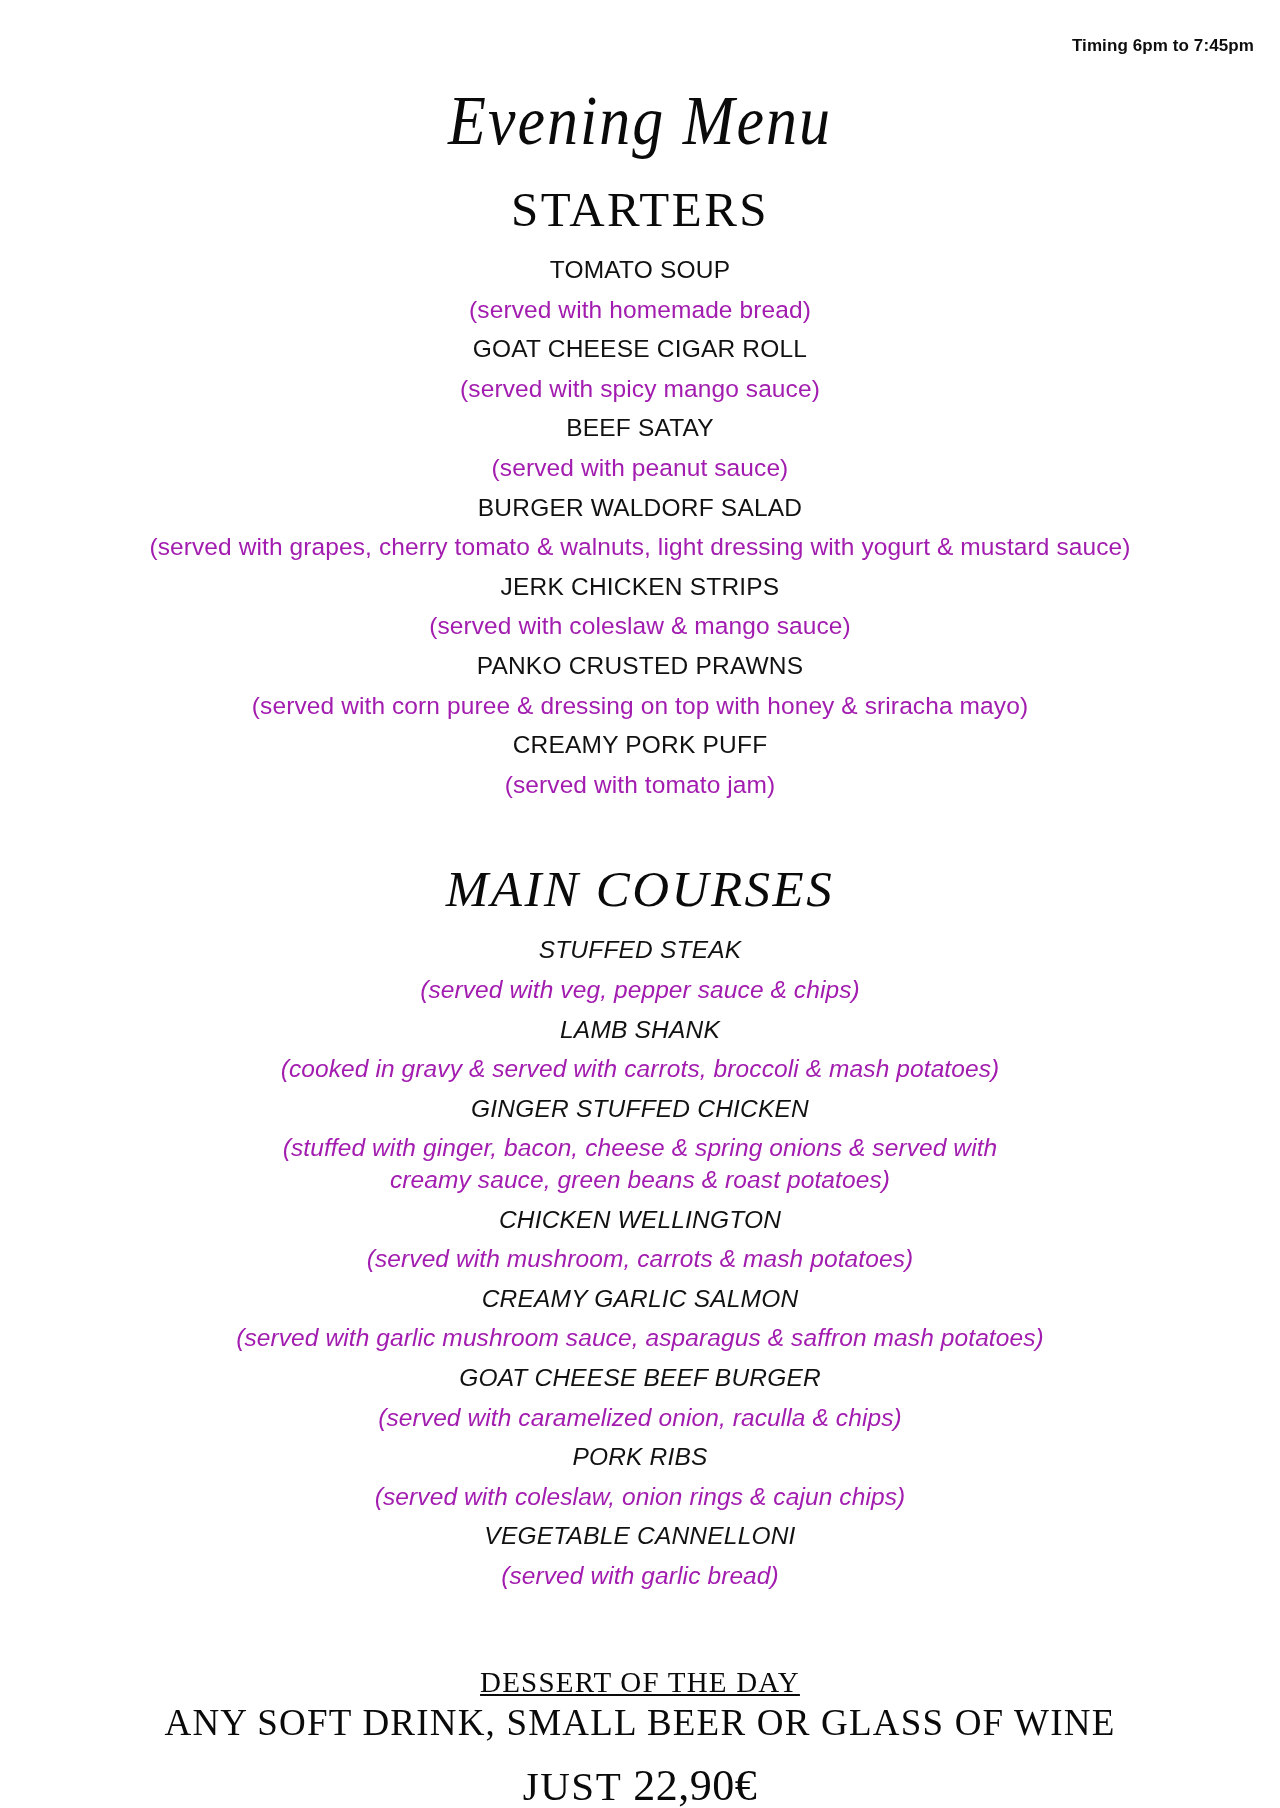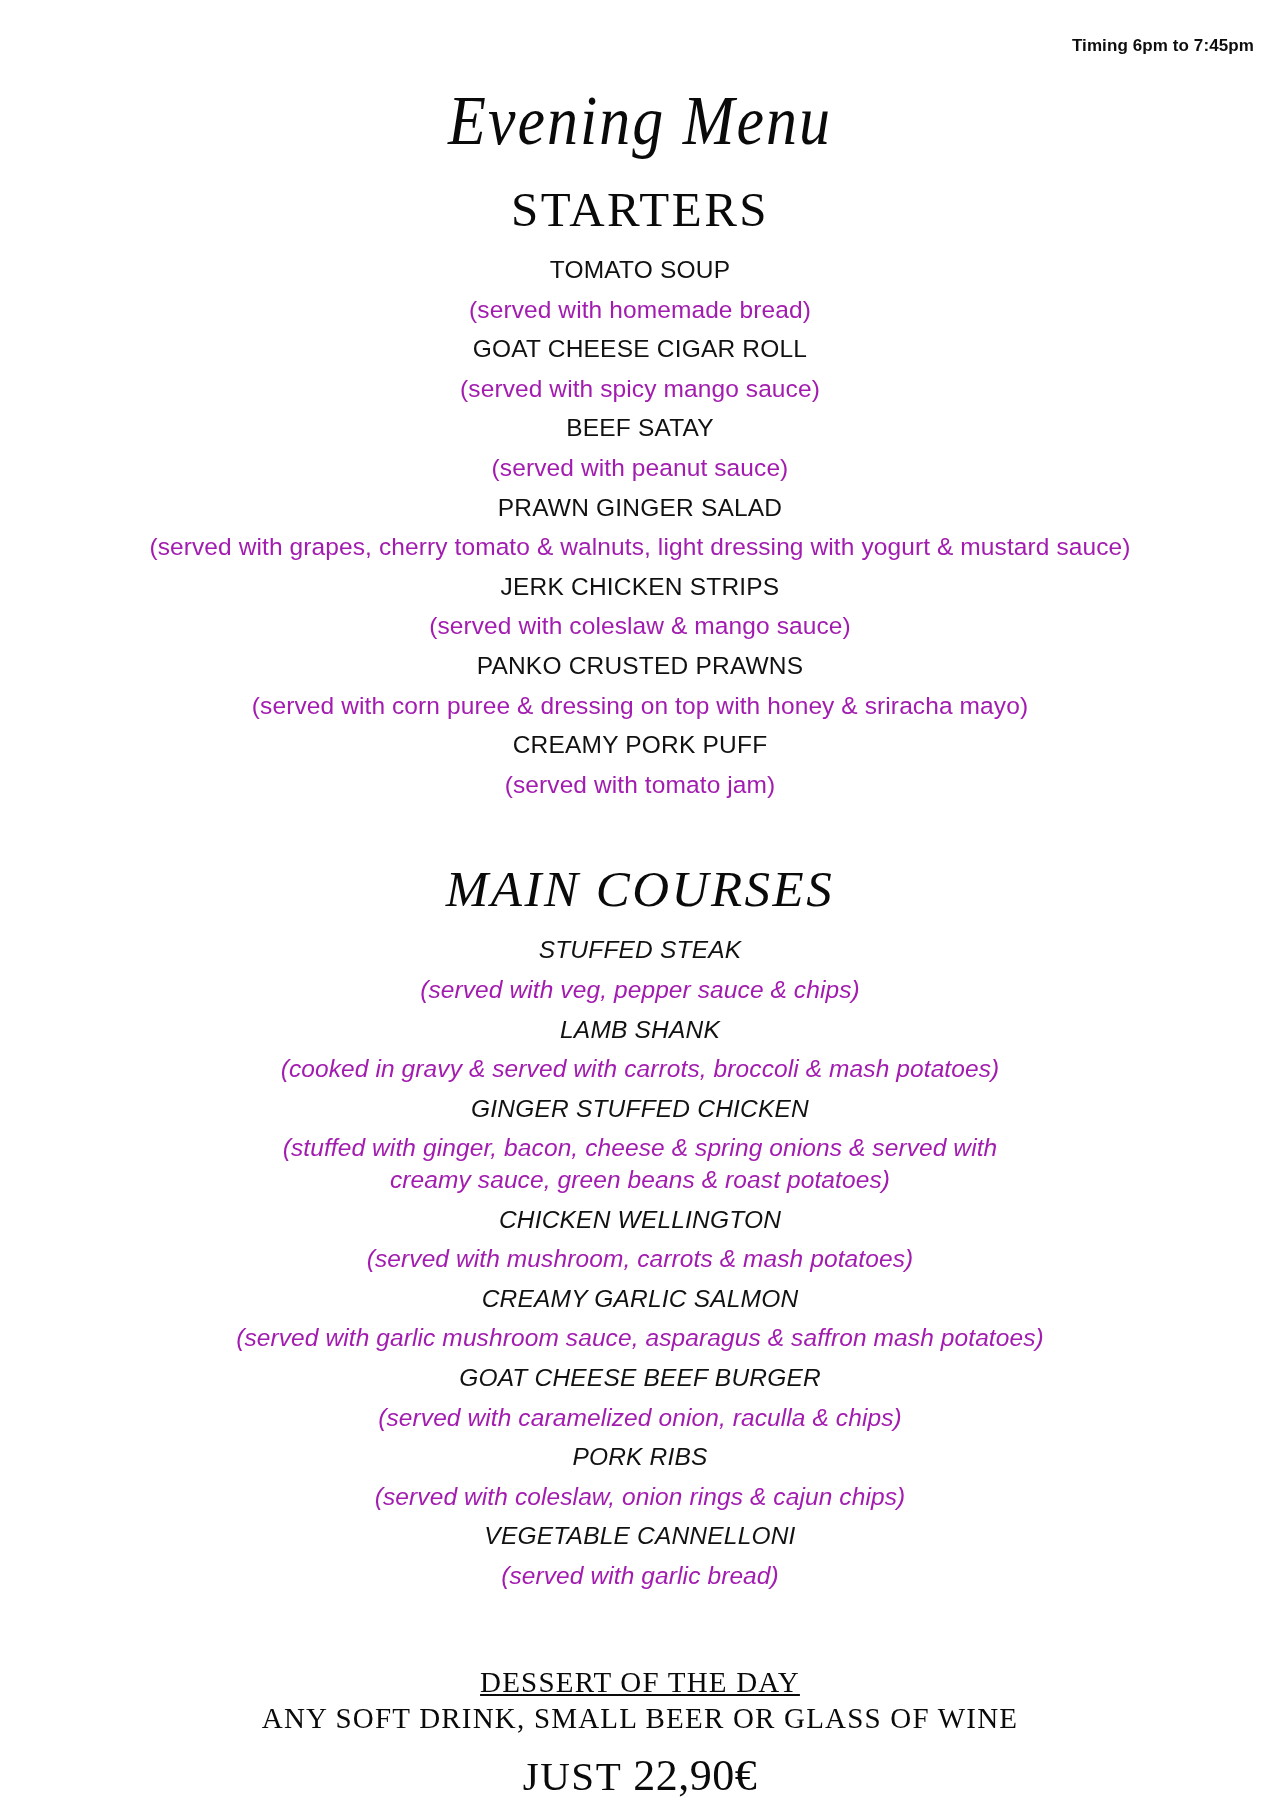--- a/index.html
+++ b/index.html
@@ -110,21 +110,21 @@
     font-family: "Liberation Serif", serif;
     color: #0a0a0a;
   }
   .footer-line1 {
     font-size: 29px;
     letter-spacing: 1.2px;
     line-height: 1.25;
     text-decoration: underline;
   }
   .footer-line2 {
-    font-size: 29px;
+    font-size: 37px;
     letter-spacing: 1.2px;
     line-height: 1.25;
   }
   .footer-price {
     margin-top: 14px;
     font-size: 41px;
     letter-spacing: 1.5px;
   }
   .footer-price .amount {
     font-size: 44px;
@@ -149,21 +149,21 @@
       </div>
       <div class="item">
         <div class="item-name">GOAT CHEESE CIGAR ROLL</div>
         <div class="item-desc">(served with spicy mango sauce)</div>
       </div>
       <div class="item">
         <div class="item-name">BEEF SATAY</div>
         <div class="item-desc">(served with peanut sauce)</div>
       </div>
       <div class="item">
-        <div class="item-name">PRAWN GINGER SALAD</div>
+        <div class="item-name">BURGER WALDORF SALAD</div>
         <div class="item-desc" style="max-width:1000px;">(served with grapes, cherry tomato &amp; walnuts, light dressing with yogurt &amp; mustard sauce)</div>
       </div>
       <div class="item">
         <div class="item-name">JERK CHICKEN STRIPS</div>
         <div class="item-desc">(served with coleslaw &amp; mango sauce)</div>
       </div>
       <div class="item">
         <div class="item-name">PANKO CRUSTED PRAWNS</div>
         <div class="item-desc" style="max-width:1000px;">(served with corn puree &amp; dressing on top with honey &amp; sriracha mayo)</div>
       </div>

